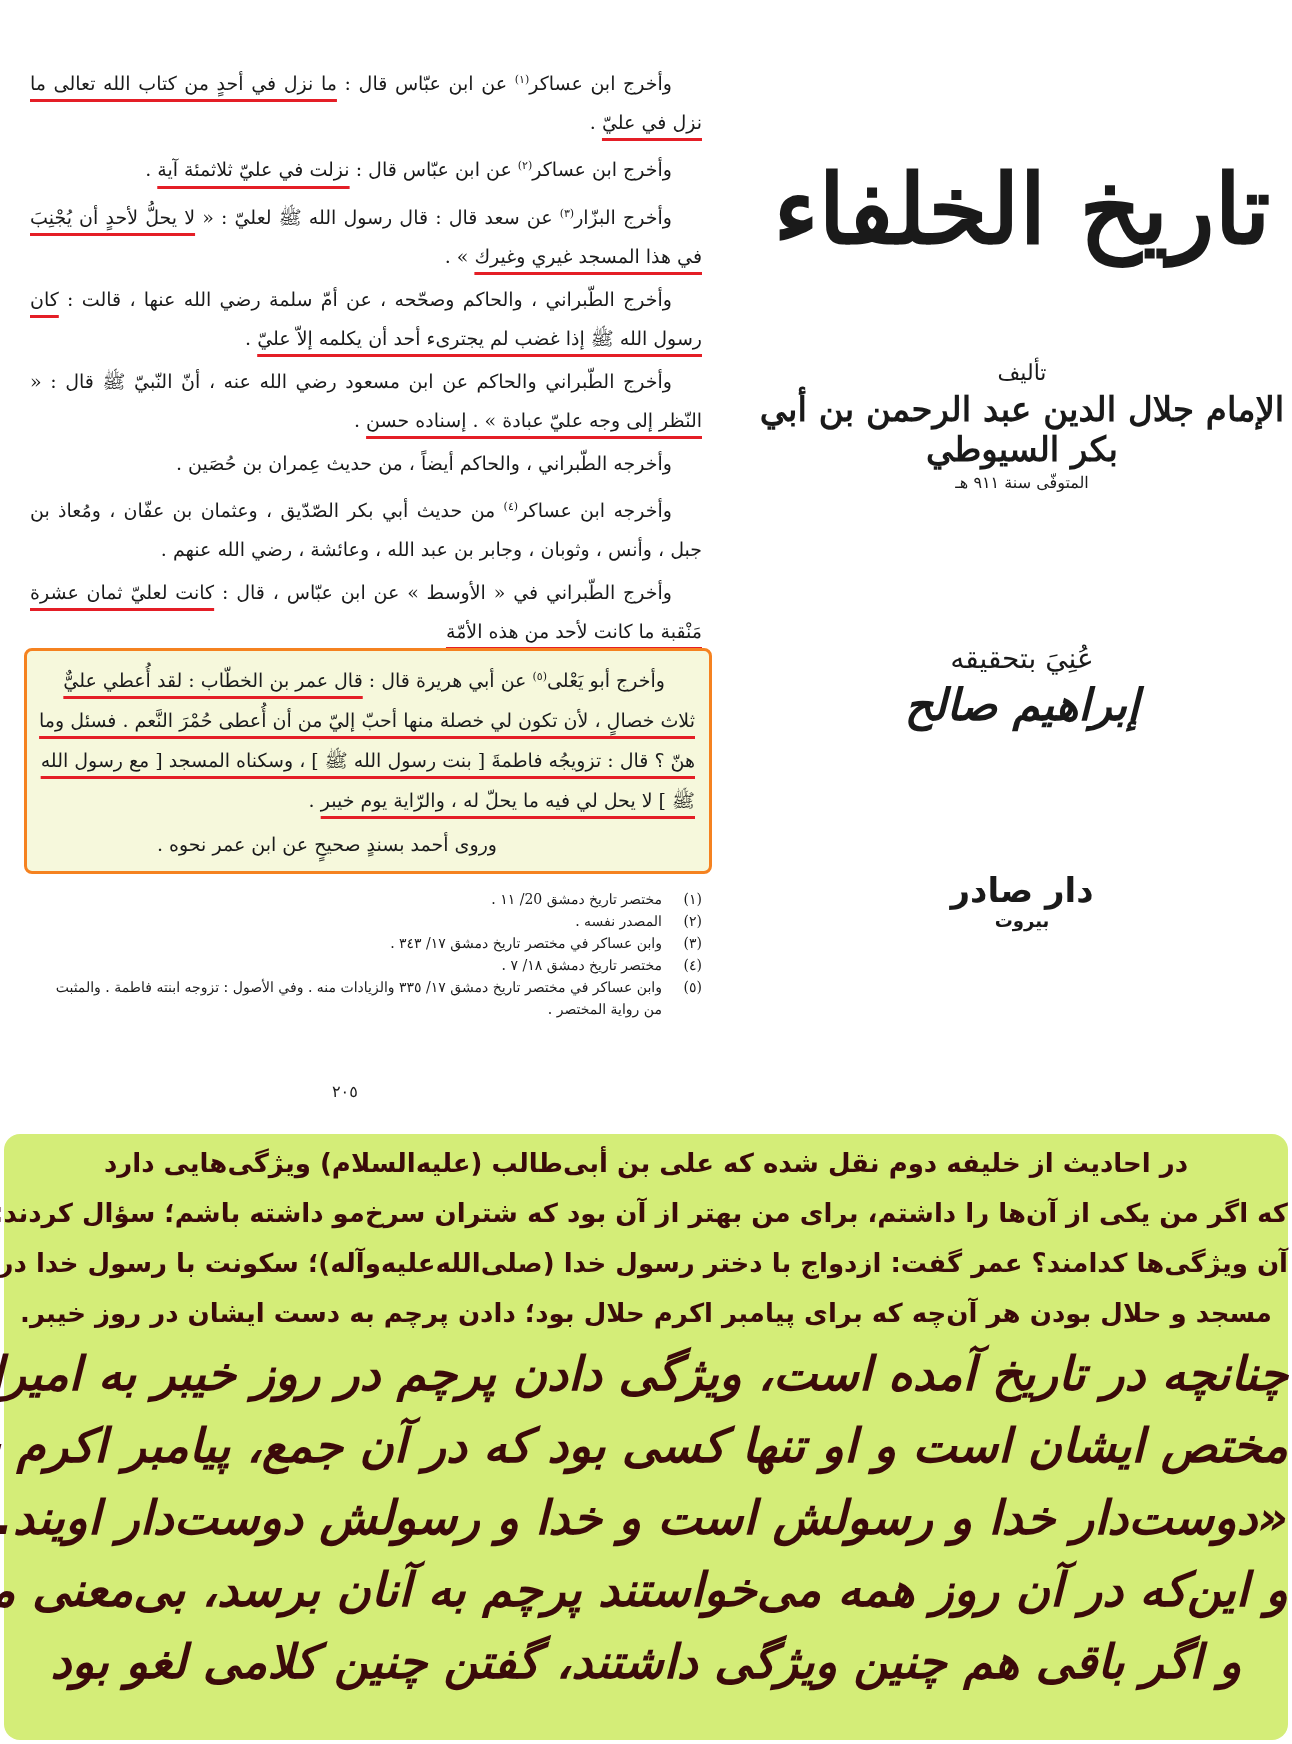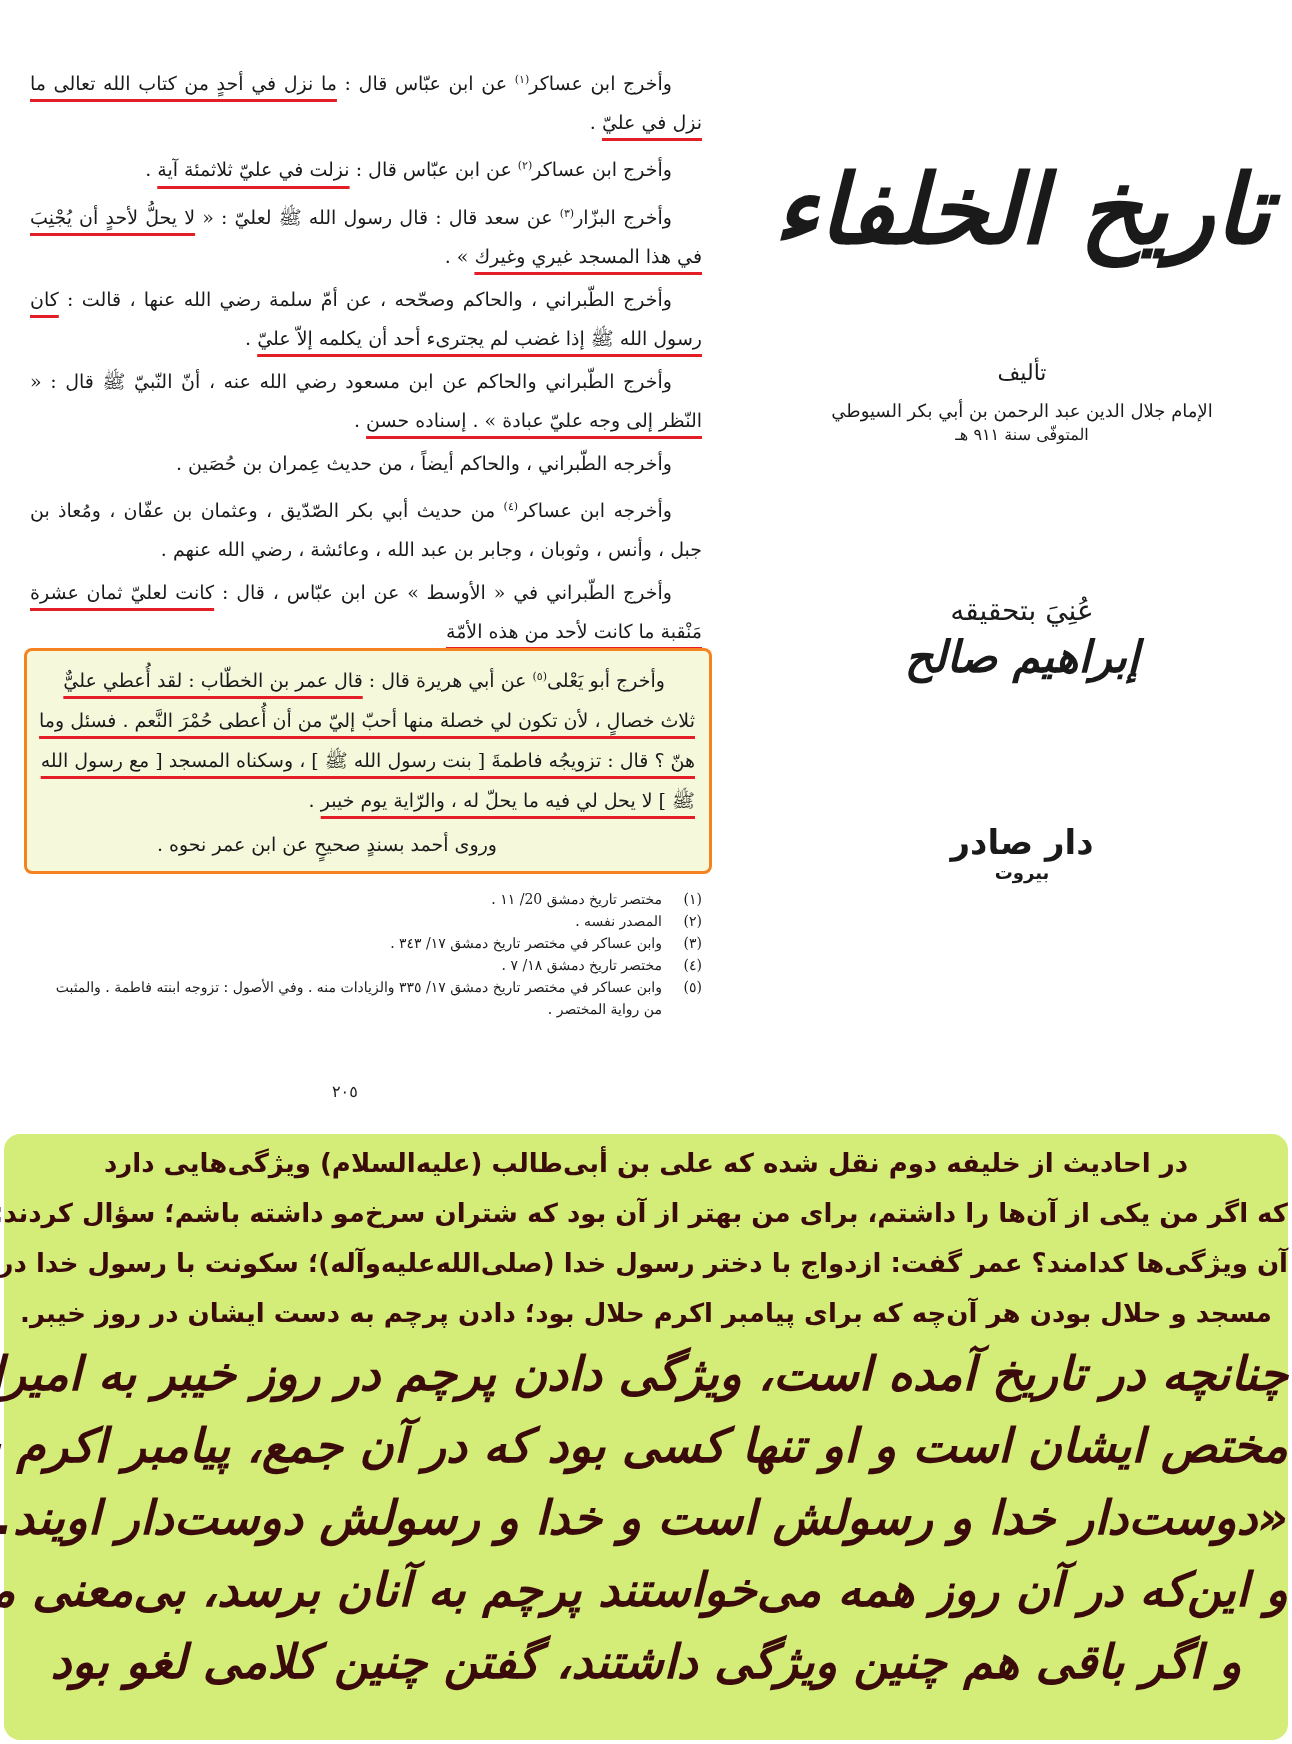--- a/index.html
+++ b/index.html
@@ -12,23 +12,23 @@
   sup { font-size:11px; }
   .boxed { position:absolute; left:12px; top:648px; width:688px; height:226px; border:3px solid #f58220;
            border-radius:8px; background:#f6f8dc; box-sizing:border-box; padding:6px 14px 0 12px; direction:rtl; }
   .boxed .para { line-height:40px; }
   .boxed .center { text-align:center; text-indent:0; padding-right:80px; }
   .footnotes { position:absolute; left:30px; top:888px; width:660px; direction:rtl; font-size:14px; line-height:22px; }
   .fn { display:flex; }
   .fn .num { width:40px; flex:none; }
   .page-num { position:absolute; left:320px; top:1082px; font-size:16px; direction:rtl; }
   .cover { position:absolute; left:740px; top:130px; width:540px; direction:rtl; text-align:center; }
-  .cover-title { font-size:96px; font-weight:bold; line-height:140px; margin-top:10px; letter-spacing:2px;font-style:italic; }
+  .cover-title { font-size:96px; font-weight:bold; line-height:140px; margin-top:10px; letter-spacing:2px; }
   .cover-by { font-size:22px; margin-top:80px; }
-  .cover-author { font-size:18px; font-weight:normal; margin-top:15px; }
+  .cover-author { font-size:34px; font-weight:bold; margin-top:4px; }
   .cover-died { font-size:16px; margin-top:4px; }
   .cover-edit-label { font-size:28px; margin-top:150px; }
   .cover-editor { font-size:44px; font-weight:bold; font-style:italic; margin-top:4px; }
   .cover-publisher { font-size:34px; font-weight:bold; margin-top:140px; font-family:"DejaVu Sans", sans-serif; }
   .cover-city { font-size:18px; font-weight:bold; font-family:"DejaVu Sans", sans-serif; }
   .commentary { position:absolute; left:4px; top:1134px; width:1284px; height:606px; background:#d4ed78;
                 border-radius:16px; direction:rtl; text-align:center; font-family:"DejaVu Sans", sans-serif;
                 font-weight:bold; color:#3b0a0a; }
   .c-line { white-space:nowrap; }
   .c-small { font-size:26px; line-height:50px; }

